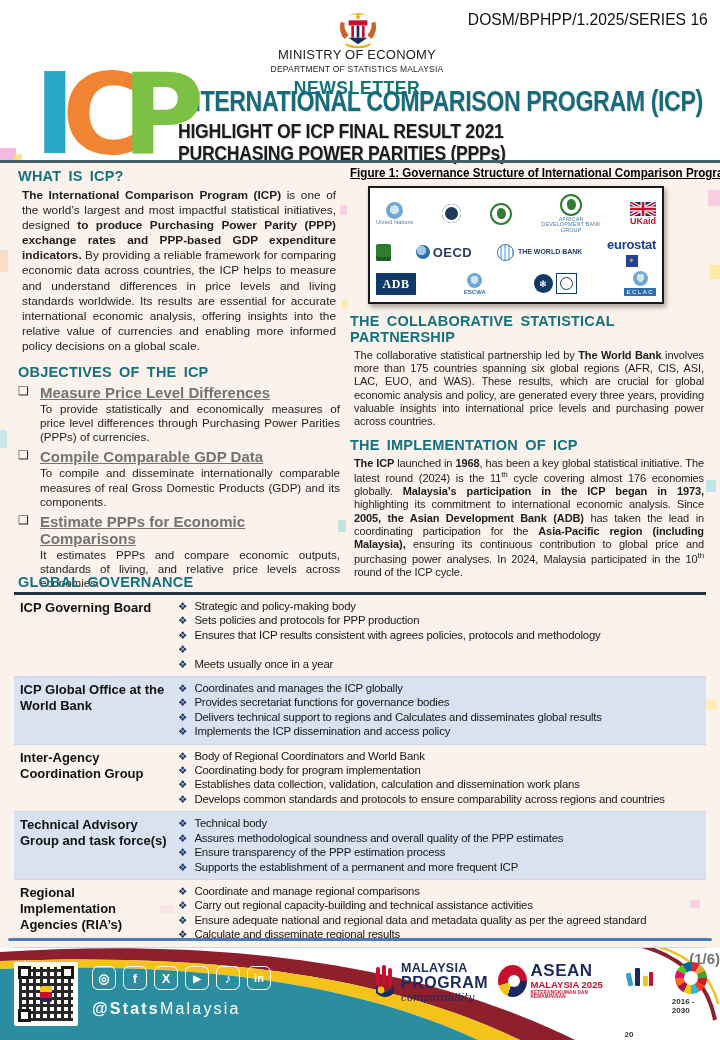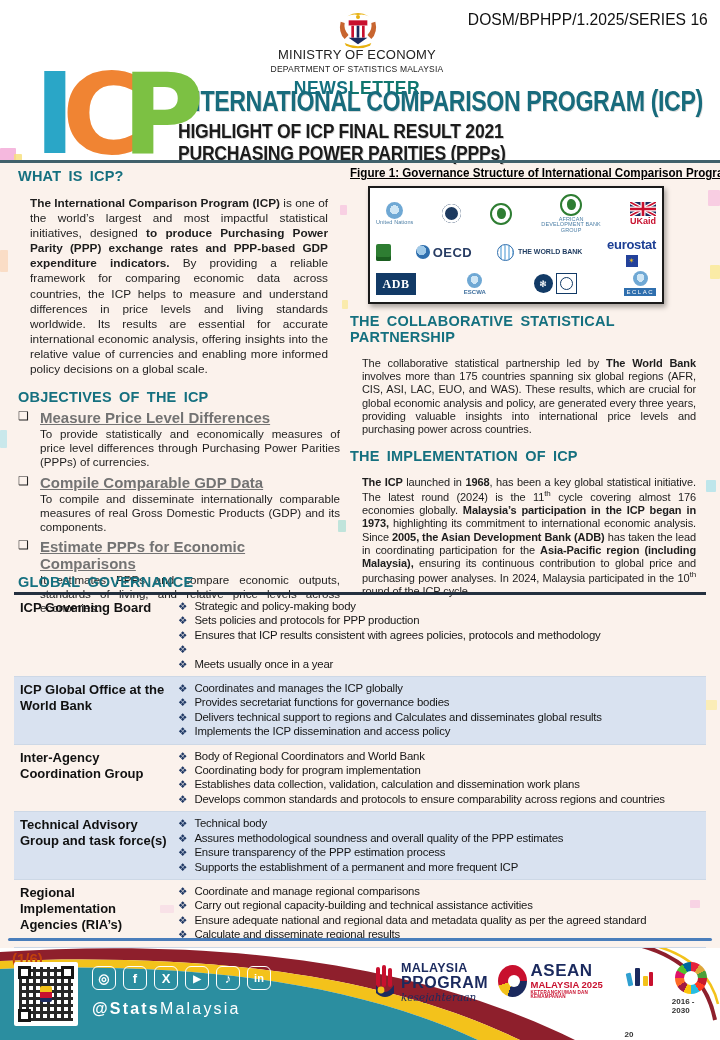--- a/index.html
+++ b/index.html
@@ -29,21 +29,21 @@
   .icp-c{color:#f08433;left:28px;}
   .icp-p{color:#7cc143;left:88px;}
   .top-rule{position:absolute;left:0;top:160px;width:720px;height:3px;background:#41616b;}
   .main-bg{position:absolute;left:0;top:163px;width:720px;height:785px;background:#fbf2ec;}
   
   .cf{position:absolute;border-radius:1px;}
   
   .col-left{position:absolute;left:18px;top:168px;width:322px;}
   .col-right{position:absolute;left:350px;top:166px;width:358px;}
   .h-teal{color:#15707f;font-weight:700;font-size:14.5px;letter-spacing:.2px;word-spacing:3px;margin:0 0 3px 0;}
-  .body{font-size:11.8px;line-height:1.28;color:#1d1d1d;margin:12px;}
+  .body{font-size:11.8px;line-height:1.28;color:#1d1d1d;margin:4px;}
   .j{text-align:justify;}
   .b{font-weight:700;}
   .sup{font-size:8px;vertical-align:super;}
   .obj-head{margin-top:10px;}
   .obj-item{display:flex;margin-top:4px;}
   .obj-marker{width:22px;flex:none;font-size:12px;color:#222;line-height:1.2;}
   .obj-content{flex:1;}
   .obj-title{font-weight:700;text-decoration:underline;font-size:15px;color:#737373;margin-bottom:1px;}
   .obj-desc{font-size:11.6px;line-height:1.22;text-align:justify;}
   .gov-head{position:absolute;left:18px;top:574px;margin:0;}
@@ -92,22 +92,22 @@
   .gt-row.blue{background:#d9e2f0;}
   .gt-term{flex:none;width:152px;font-size:13px;font-weight:700;color:#111;line-height:1.22;padding-top:1px;}
   .gt-bullets{flex:1;margin:0;padding:0 0 0 6px;list-style:none;}
   .gt-bullets li{display:flex;gap:7px;line-height:14.4px;}
   .gt-marker{flex:none;color:#1f3864;font-size:10.5px;line-height:14.4px;}
   .gt-text{font-size:11.4px;letter-spacing:-.2px;color:#161616;}
   .bottom-line{position:absolute;left:8px;top:938px;width:704px;height:2.5px;background:#4a7ebb;border-radius:2px;}
   
   .footer{position:absolute;left:0;top:948px;width:720px;height:92px;background:#fff;}
   .footer svg.swoosh{position:absolute;left:0;top:0;}
-  .page-indicator{position:absolute;left:0;right:0;top:2px;text-align:left;
-                  font-size:15px;font-weight:700;color:#c2410c;padding-left:12px;}
+  .page-indicator{position:absolute;left:0;right:0;top:2px;text-align:right;
+                  font-size:15px;font-weight:700;color:#737373;}
   .qr{position:absolute;left:14px;top:14px;width:64px;height:64px;background:#fff;border-radius:2px;}
   .qr-grid{position:absolute;inset:5px;background:
       repeating-linear-gradient(0deg,#151515 0 3px,transparent 3px 7px),
       repeating-linear-gradient(90deg,#151515 0 3px,transparent 3px 7px);opacity:.92;}
   .qr-finder{position:absolute;width:13px;height:13px;border:3px solid #151515;background:#fff;box-sizing:border-box;}
   .qr-f1{left:4px;top:4px;} .qr-f2{right:4px;top:4px;} .qr-f3{left:4px;bottom:4px;}
   .qr-crest{position:absolute;left:26px;top:24px;width:12px;height:16px;
             background:linear-gradient(#f3c21b 0 35%,#c8102e 35% 75%,#1b2a5e 75% 100%);border-radius:2px;}
   .social-row{position:absolute;left:92px;top:18px;display:flex;gap:7px;}
   .s-icon{width:24px;height:24px;border:1.8px solid #fff;border-radius:6px;color:#fff;
@@ -468,21 +468,21 @@
         <svg width="22" height="34" viewBox="0 0 22 34">
           <rect x="2" y="2" width="4" height="20" rx="2" fill="#c8102e"></rect>
           <rect x="8" y="0" width="4" height="22" rx="2" fill="#c8102e"></rect>
           <rect x="14" y="3" width="4" height="19" rx="2" fill="#c8102e"></rect>
           <path d="M2 20 Q11 34 20 20 L20 28 Q11 36 2 28 Z" fill="#1b2a5e"></path>
           <circle cx="7" cy="25" r="3.4" fill="#f3c21b"></circle>
         </svg>
         <div class="madani-txt">
           <div class="madani-l1">MALAYSIA</div>
           <div class="madani-l2">PROGRAM</div>
-          <div class="madani-script">kesejahteraan</div>
+          <div class="madani-script">comparability</div>
         </div>
       </div>
 
       <div class="asean">
         <div class="asean-swirl"></div>
         <div class="asean-txt">
           <div class="asean-l1">ASEAN</div>
           <div class="asean-l2">MALAYSIA 2025</div>
           <div class="asean-l3">KETERANGKUMAN DAN KEMAMPANAN</div>
         </div>

